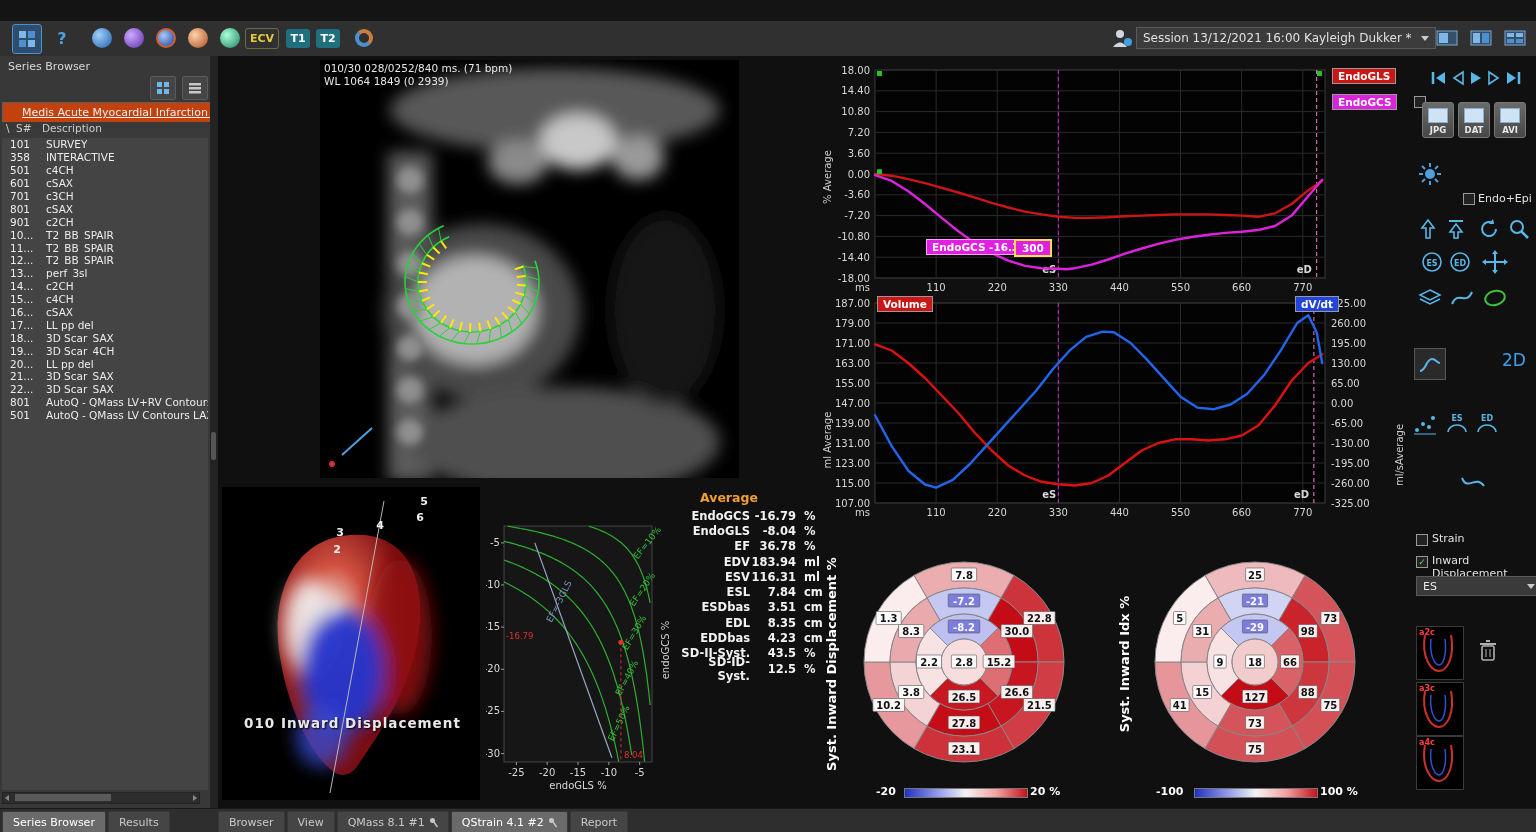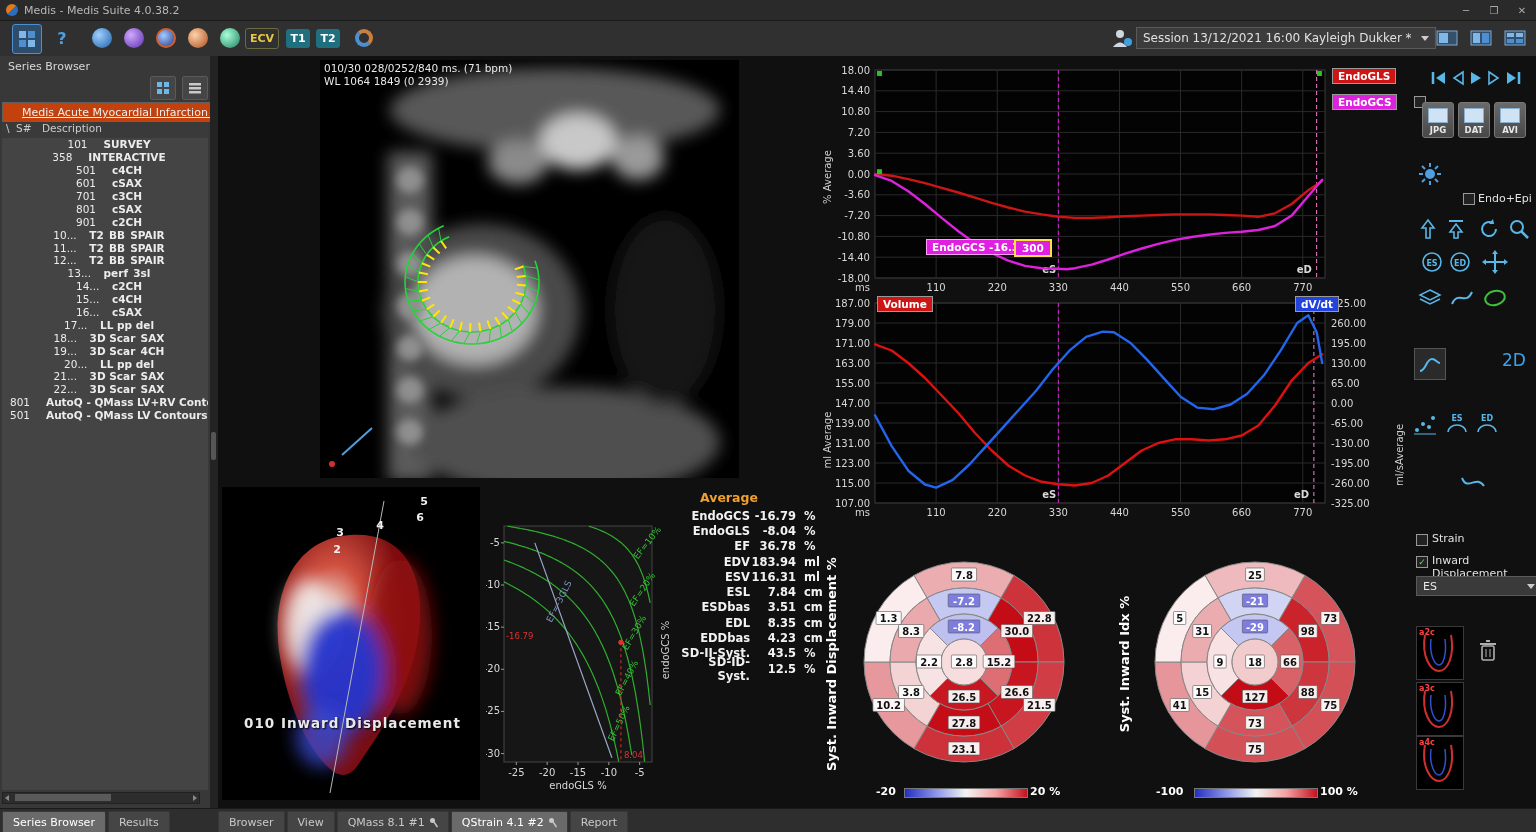--- a/index.html
+++ b/index.html
@@ -16,23 +16,23 @@
   .tool-tile{position:absolute;top:3px;width:28px;height:28px;border-radius:3px;display:flex;align-items:center;justify-content:center;}
   .tool-tile.sel{background:#2d4d6b;border:1px solid #4d8fd0;}
   .badge{font-weight:bold;font-size:11px;border-radius:3px;padding:3px 4px;}
   
   #left-panel{position:absolute;left:0;top:56px;width:210px;height:752px;background:#383838;}
   #series-title{position:absolute;left:8px;top:4px;font-size:11px;color:#d8d8d8;}
   .view-btn{position:absolute;top:20px;width:24px;height:22px;background:#454545;border:1px solid #5a5a5a;border-radius:2px;display:flex;align-items:center;justify-content:center;}
   #study-tab{position:absolute;left:2px;top:46px;width:202px;height:19px;background:#c2410c;border:1px solid #5f5f5f;border-bottom:none;font-size:11px;color:#eee;padding-left:19px;line-height:19px;white-space:nowrap;overflow:hidden;text-decoration:underline;}
   #list-header{position:absolute;left:2px;top:66px;width:206px;height:16px;background:#3a3a3a;border-bottom:1px solid #2a2a2a;font-size:10.5px;color:#ccc;display:flex;}
   #series-list{position:absolute;left:2px;top:82px;width:206px;height:652px;background:#444444;overflow:hidden;}
-  .srow{height:12.9px;display:flex;font-size:10.5px;color:#ececec;align-items:center;white-space:nowrap;justify-content:center;}
+  .srow{height:12.9px;display:flex;font-size:10.5px;color:#ececec;align-items:center;white-space:nowrap;}
   .srow .c1{width:34px;padding-left:8px;flex:none;}
-  .srow .c2{padding-left:2px;overflow:hidden;font-weight:bold;}
+  .srow .c2{padding-left:2px;overflow:hidden;}
   #hscroll{position:absolute;left:2px;top:736px;width:196px;height:10px;background:#2d2d2d;border:1px solid #222;}
   #hthumb{position:absolute;left:12px;top:1px;width:96px;height:7px;background:#5a5a5a;}
   .scroll-arrow{width:0;height:0;border-top:3px solid transparent;border-bottom:3px solid transparent;position:absolute;top:2px;}
   
   #workspace{position:absolute;left:210px;top:56px;width:1326px;height:752px;background:#101010;}
   #splitter{position:absolute;left:210px;top:56px;width:8px;height:752px;background:#232323;}
   #split-handle{position:absolute;left:1px;top:376px;width:5px;height:28px;background:#555;border-radius:2px;}
   
   .tick{font-size:10px;fill:#d8d8d8;}
   .vlabel{position:absolute;display:flex;align-items:center;justify-content:center;transform:rotate(-90deg);transform-origin:center;white-space:nowrap;}
@@ -57,29 +57,20 @@
   .btab{display:inline-flex;align-items:center;gap:4px;height:20px;margin-top:2px;margin-right:2px;padding:0 10px;background:#454545;color:#c8c8c8;font-size:11px;border:1px solid #383838;border-bottom:none;border-radius:2px 2px 0 0;}
   .btab.active{background:#6a6a6a;color:#fff;}
   #left-tabs{position:absolute;left:2px;top:0;}
   #main-tabs{position:absolute;left:218px;top:0;}
 </style>
 </head>
 <body>
 
 <div id="root">
 
-  <div id="titlebar">
-    <span class="logo"></span>
-    <span>Medis  -  Medis Suite 4.0.38.2</span>
-    <div class="winbtns">
-      <span class="wb">─</span>
-      <span class="wb">❐</span>
-      <span class="wb">✕</span>
-    </div>
-  </div>
 
   <div id="toolbar">
     <div class="tool-tile sel" style="left:12px">
       <svg width="18" height="18">
           <rect x="1" y="1" width="7" height="7" fill="#7fb7e8"></rect>
           <rect x="10" y="1" width="7" height="7" fill="#4d8fd0"></rect>
           <rect x="1" y="10" width="7" height="7" fill="#4d8fd0"></rect>
           <rect x="10" y="10" width="7" height="7" fill="#7fb7e8"></rect>
         </svg>
     </div>

